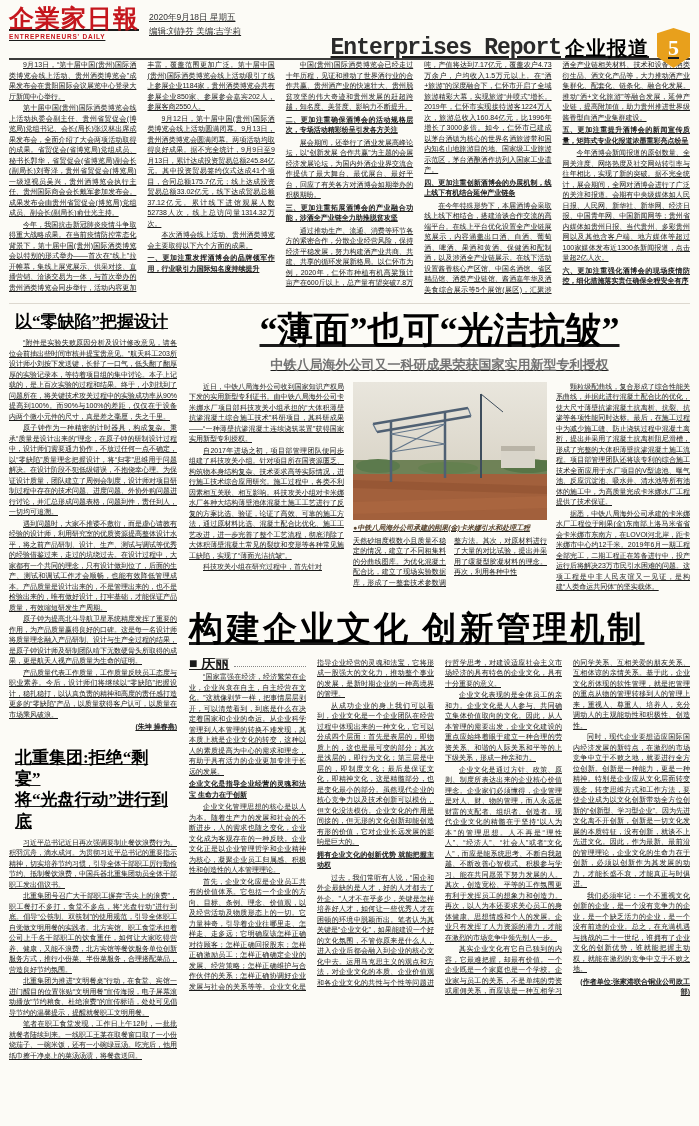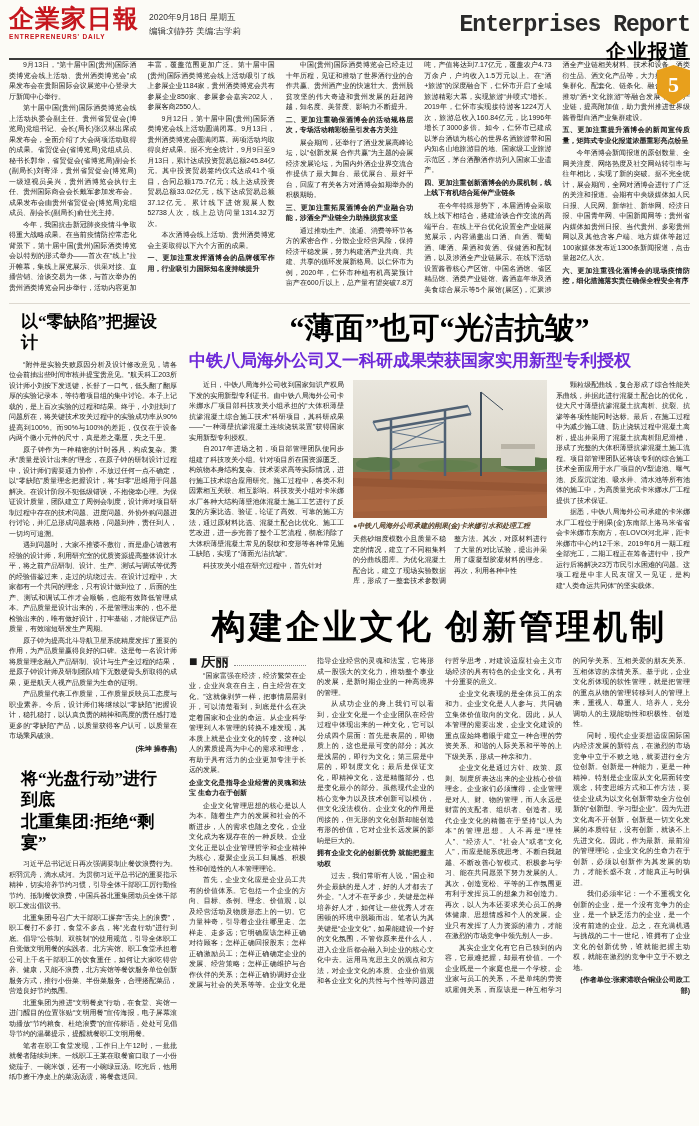--- a/index.html
+++ b/index.html
@@ -1,27 +1,27 @@
 <!DOCTYPE html>
 <html><head>
 <meta charset="utf-8">
 <style>
   html,body{margin:0;padding:0;background:#efeee9;}
   .sheet{position:relative;width:699px;height:1126px;overflow:hidden;box-sizing:border-box;
          background:#fcfbf6;padding:6px 9px 0 9px;
-         font-family:"Liberation Sans","DejaVu Sans",sans-serif;color:#1b1b1b;}
+         font-family:"Liberation Sans","DejaVu Sans",sans-serif;color:#1b1b1b;text-decoration:underline;}
   
   .masthead{display:flex;align-items:flex-start;justify-content:space-between;
             border-bottom:2px solid #3c3c3c;padding-bottom:5px;height:47px;}
   .mast-left{display:flex;align-items:flex-start;}
   .logo .logo-cn{font-family:"Liberation Serif","DejaVu Serif",serif;font-weight:900;
                  font-size:25px;line-height:1;color:#c5161d;letter-spacing:1px;}
   .logo .logo-en{font-size:6.5px;color:#c5161d;letter-spacing:.8px;font-weight:700;margin-top:2px;}
   .dateblock{font-size:8.5px;color:#333;margin:5px 0 0 10px;line-height:1.6;}
-  .mast-right{display:flex;align-items:flex-end;margin-top:6px;flex-direction:column;}
+  .mast-right{display:flex;align-items:center;margin-top:22px;}
   .sec-en{font-family:"Liberation Mono","DejaVu Sans Mono",monospace;font-size:23px;
           font-weight:700;color:#2a2a2a;letter-spacing:-1px;}
   .sec-cn{font-family:"Liberation Serif","DejaVu Serif",serif;font-size:20px;font-weight:900;
           color:#000;margin-left:4px;letter-spacing:1px;}
   .page-badge{width:33px;height:40px;margin-left:8px;background:#e8a01c;
               clip-path:polygon(50% 0%,100% 13%,100% 72%,50% 100%,0% 72%,0% 13%);
               display:flex;align-items:center;justify-content:center;
               color:#fff;font-size:22px;font-weight:900;
               font-family:"Liberation Serif","DejaVu Serif",serif;}
   
@@ -34,38 +34,38 @@
   .subhead{font-weight:700;text-indent:0;margin:2px 0;}
   .byline-end{text-align:right;font-weight:700;text-indent:0;margin-top:2px;}
   .author-row{display:flex;align-items:center;font-weight:700;font-size:14px;margin:0 0 4px;}
   .author-row .dots{flex:1;border-bottom:1.5px dotted #888;margin-left:5px;height:.55em;}
   
   .main{display:grid;grid-template-columns:168px 1fr;column-gap:12px;
         border-top:1px solid #ddd8cf;padding-top:7px;margin-top:7px;}
   
   .rail{overflow:hidden;height:800px;}
   .side-title{font-family:"Liberation Serif","DejaVu Serif",serif;font-weight:900;
-              font-size:17px;line-height:1.25;margin:0 12px 6px;color:#000;}
+              font-size:17px;line-height:1.25;margin:0 6px 6px;color:#000;}
   .side-body{font-size:7px;line-height:10.5px;text-align:justify;}
   .rail-article{margin-bottom:14px;}
   
   .mid-title{font-family:"Liberation Serif","DejaVu Serif",serif;font-weight:900;
-             text-align:center;font-size:30px;line-height:1.1;margin:0;color:#000;}
-  .mid-sub{text-align:left;font-weight:700;font-size:17px;margin:5px 0 8px;color:#6d28d9;}
+             text-align:center;font-size:36px;line-height:1.1;margin:0;color:#000;}
+  .mid-sub{text-align:center;font-weight:700;font-size:13px;margin:5px 0 8px;color:#737373;}
   .mid-row{display:grid;grid-template-columns:155px 194px 1fr;column-gap:9px;height:212px;overflow:hidden;}
   .mid-col{font-size:7px;line-height:10.5px;text-align:justify;overflow:hidden;}
   .photo-box{display:flex;flex-direction:column;}
   .photo-frame{width:194px;height:138px;background:#e8e4da;}
   .photo-caption{font-size:7px;font-weight:700;font-style:italic;color:#5a4630;
                  margin:3px 0 4px;line-height:1.3;}
   .below-photo{column-count:2;column-gap:8px;font-size:7px;line-height:10.5px;
                text-align:justify;height:56px;overflow:hidden;}
   
   .bot-title{font-family:"Liberation Serif","DejaVu Serif",serif;font-weight:900;
-             font-size:34px;letter-spacing:3px;text-align:center;margin:12px 0 6px;color:#000;}
+             font-size:34px;letter-spacing:3px;margin:12px 0 6px;color:#000;}
   .bot-cols{column-count:4;column-gap:11px;height:352px;overflow:hidden;
             font-size:7px;line-height:10.5px;text-align:justify;}
 </style>
 </head>
 <body>
 
 <div class="sheet">
 
   <div class="masthead">
     <div class="mast-left">
@@ -115,22 +115,22 @@
             <div class="para">“附件是实验失败原因分析及设计修改意见，请各位会前抽出些时间审核并提宝贵意见。”航天科工203所设计师小刘按下发送键，长舒了一口气，低头翻了翻厚厚的实验记录本，等待着项目组的集中讨论。本子上记载的，是上百次实验的过程和结果。终于，小刘找到了问题所在，将关键技术攻关过程中的实验成功率从90%提高到100%。而90%与100%的差距，仅仅在于设备内两个微小元件的尺寸，真是差之毫厘，失之千里。</div>
             <div class="para">原子钟作为一种精密的计时器具，构成复杂。秉承“质量是设计出来的”理念，在原子钟的研制设计过程中，设计师们需要通力协作，不放过任何一点不确定，以“零缺陷”质量理念把握设计，将“归零”思维用于问题解决。在设计阶段不犯低级错误，不抱侥幸心理。为保证设计质量，团队建立了周例会制度，设计师对项目研制过程中存在的技术问题、进度问题、外协外购问题进行讨论，并汇总形成问题表格，问题到件，责任到人，一切均可追溯。</div>
             <div class="para">遇到问题时，大家不推诿不敷衍，而是虚心请教有经验的设计师，利用研究室的优质资源提高整体设计水平，将之前产品研制、设计、生产、测试与调试等优秀的经验借鉴过来，走过的坑绕过去。在设计过程中，大家都有一个共同的理念，只有设计做到位了，后面的生产、测试和调试工作才会顺畅，也能有效降低管理成本。产品质量是设计出来的，不是管理出来的，也不是检验出来的，唯有做好设计，打牢基础，才能保证产品质量，有效缩短研发生产周期。</div>
             <div class="para">原子钟为提高北斗导航卫星系统精度发挥了重要的作用，为产品质量赢得良好的口碑。这是每一名设计师将质量理念融入产品研制、设计与生产全过程的结果，是原子钟设计师及研制团队啃下无数硬骨头所取得的成果，更是航天人视产品质量为生命的证明。</div>
             <div class="para">产品质量代表工作质量，工作质量反映员工态度与职业素养。今后，设计师们将继续以“零缺陷”把握设计，稳扎稳打，以认真负责的精神和高度的责任感打造更多的“零缺陷”产品，以质量获得客户认可，以质量在市场乘风破浪。</div>
             <div class="byline-end">(朱坤 操春燕)</div>
           </div>
       </div>
       <div class="rail-article">
         <div class="side-title">
+          <div>北重集团:拒绝“剩宴”</div>
           <div>将“光盘行动”进行到底</div>
-          <div>北重集团:拒绝“剩宴”</div>
         </div>
         <div class="side-body">
             <div class="para">习近平总书记近日再次强调要制止餐饮浪费行为。积羽沉舟，滴水成河。为贯彻习近平总书记的重要指示精神，切实培养节约习惯，引导全体干部职工厉行勤俭节约、抵制餐饮浪费，中国兵器北重集团动员全体干部职工发出倡议书。</div>
             <div class="para">北重集团号召广大干部职工摒弃“舌尖上的浪费”，职工餐打不多打，食堂不多点，将“光盘行动”进行到底。倡导“公筷制、双筷制”的使用规范，引导全体职工自觉做文明用餐的实践者。北方宾馆、职工食堂承担着公司上千名干部职工的饮食重任，如何让大家吃得营养、健康，又能不浪费，北方宾馆等餐饮服务单位创新服务方式，推行小份菜、半份菜服务，合理搭配菜品，营造良好节约氛围。</div>
             <div class="para">北重集团为推进“文明餐桌”行动，在食堂、宾馆一进门醒目的位置张贴“文明用餐”宣传海报，电子屏幕滚动播放“节约粮食、杜绝浪费”的宣传标语，处处可见倡导节约的温馨提示，提醒就餐职工文明用餐。</div>
             <div class="para">笔者在职工食堂发现，工作日上午12时，一批批就餐者陆续到来。一线职工王某在取餐窗口取了一小份烧茄子、一碗米饭，还有一小碗绿豆汤。吃完后，他用纸巾擦干净桌上的菜汤汤渍，将餐盘送回。</div>
           </div>
       </div>
     </div>
 

